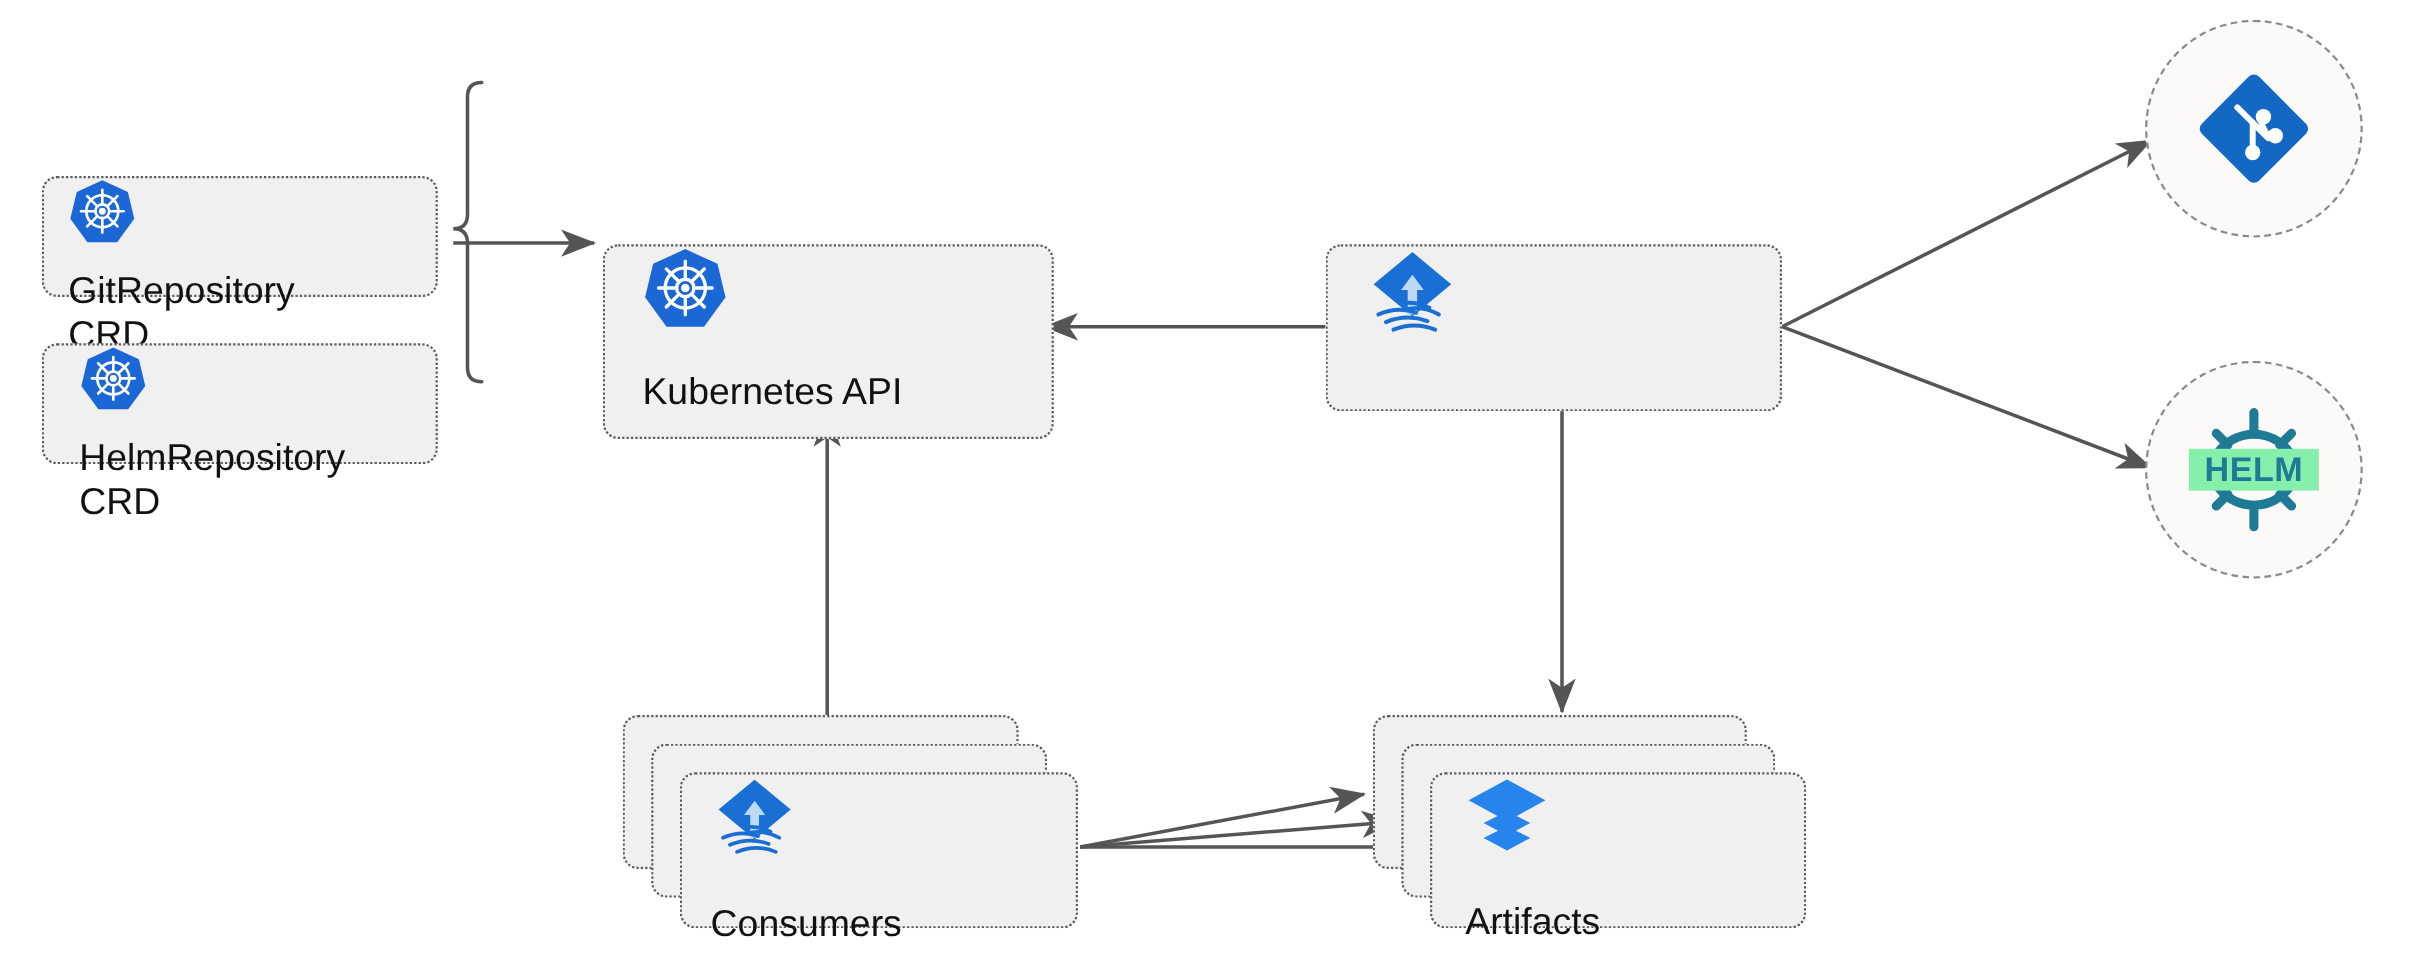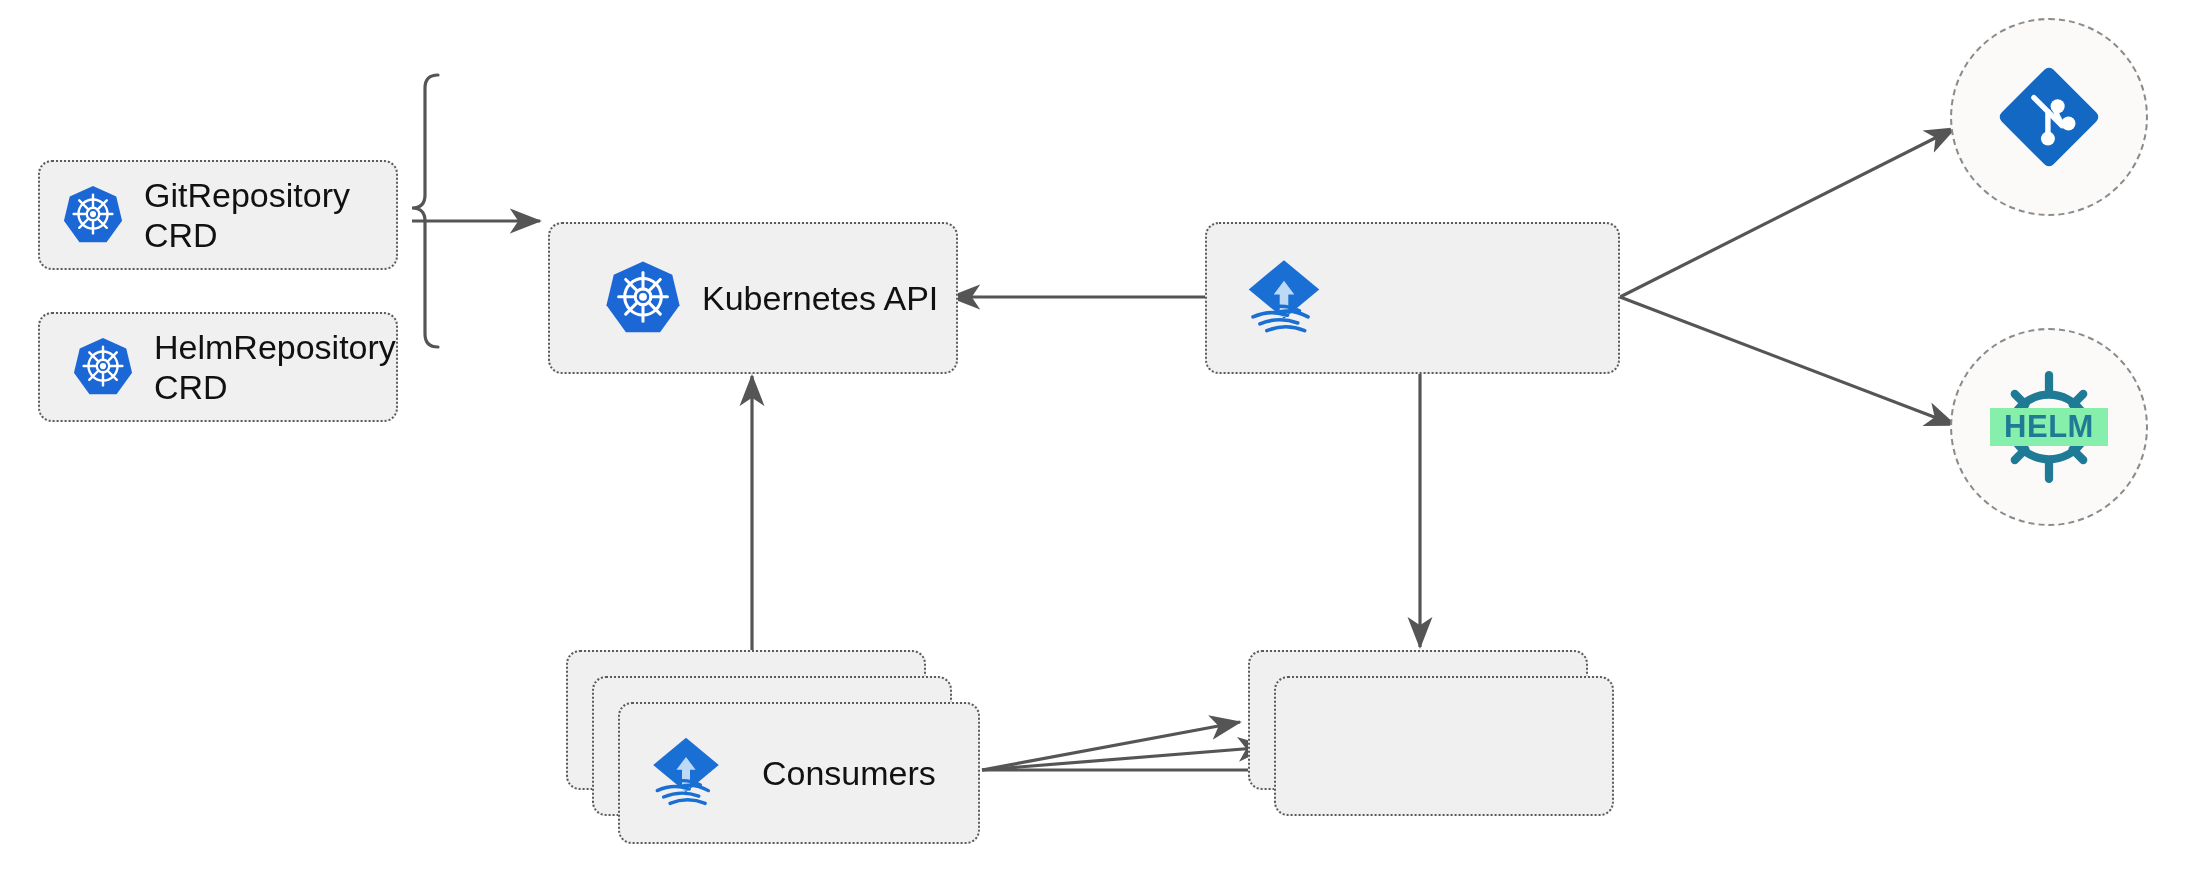--- a/index.html
+++ b/index.html
@@ -20,22 +20,22 @@
   }
 
   
   .node {
     position: absolute;
     background: #f0f0f0;
     border: 2px dotted #5a5a5a;
     border-radius: 14px;
     box-sizing: border-box;
     display: flex;
-    flex-direction: row;
-    align-items: center;
+    flex-direction: column;
+    align-items: flex-start;
     justify-content: flex-start;
   }
   .node .label {
     font-size: 34px;
     color: #111111;
     line-height: 1.18;
     text-align: left;
     white-space: pre-line;
   }
   .node .icon-wrap {
@@ -149,21 +149,21 @@
           <line x1="46.2" y1="16.8" x2="36.6" y2="26.4"></line>
           <line x1="27.4" y1="35.6" x2="17.8" y2="45.2"></line>
         </g>
         <circle cx="32" cy="31" r="3.2" fill="#ffffff"></circle>
       </svg>
     </span>
     <span class="label">HelmRepository
 CRD</span>
   </div>
 
-  <div class="node" style="left:548px; top:222px; width:410px; height:152px; padding-left:54px; gap:20px;">
+  <div class="node" style="left:548px; top:222px; width:410px; height:177px; padding-left:34px; gap:34px;">
     <span class="icon-wrap">
       <svg class="k8s-svg" width="78" height="78" viewBox="0 0 64 64" aria-hidden="true">
         <polygon points="32,2 56,13 62,38 46,60 18,60 2,38 8,13" fill="#1b67d6"></polygon>
         <g stroke="#ffffff" stroke-width="2.5" fill="none" stroke-linecap="round">
           <circle cx="32" cy="31" r="15"></circle>
           <circle cx="32" cy="31" r="6.5"></circle>
           <line x1="32" y1="11" x2="32" y2="24.5"></line>
           <line x1="32" y1="37.5" x2="32" y2="51"></line>
           <line x1="12" y1="31" x2="25.5" y2="31"></line>
           <line x1="38.5" y1="31" x2="52" y2="31"></line>
@@ -211,20 +211,30 @@
           </g>
         </svg>
       </span>
       <span class="label">Consumers</span>
     </div>
   </div>
 
   <div style="position:absolute; left:1248px; top:650px; width:420px; height:200px;">
     <div class="stack-back" style="left:0px; top:0px; width:340px; height:140px;"></div>
     <div class="stack-back" style="left:26px; top:26px; width:340px; height:140px;"></div>
+    <div class="node" style="left:52px; top:52px; width:342px; height:142px; padding-left:30px; gap:38px;">
+      <span class="icon-wrap">
+        <svg class="layers-svg" width="76" height="76" viewBox="0 0 100 100" aria-hidden="true">
+          <polygon points="50,6 96,31 50,56 4,31" fill="#2684ec"></polygon>
+          <polygon points="50,44 78,58 50,73 22,58" fill="#2684ec"></polygon>
+          <polygon points="50,62 78,76 50,91 22,76" fill="#2684ec"></polygon>
+        </svg>
+      </span>
+      <span class="label">Artifacts</span>
+    </div>
   </div>
 
   <div class="circle-node" style="left:1950px; top:18px; width:198px; height:198px;">
     <span>
       <svg class="git-svg" width="108" height="108" viewBox="0 0 100 100" aria-hidden="true">
         <rect x="16" y="16" width="68" height="68" rx="6" fill="#1268c3" transform="rotate(45 50 50)"></rect>
         <g stroke="#ffffff" stroke-width="5" fill="none" stroke-linecap="round">
           <line x1="36" y1="32" x2="62" y2="58"></line>
           <line x1="49" y1="45" x2="49" y2="70"></line>
         </g>

